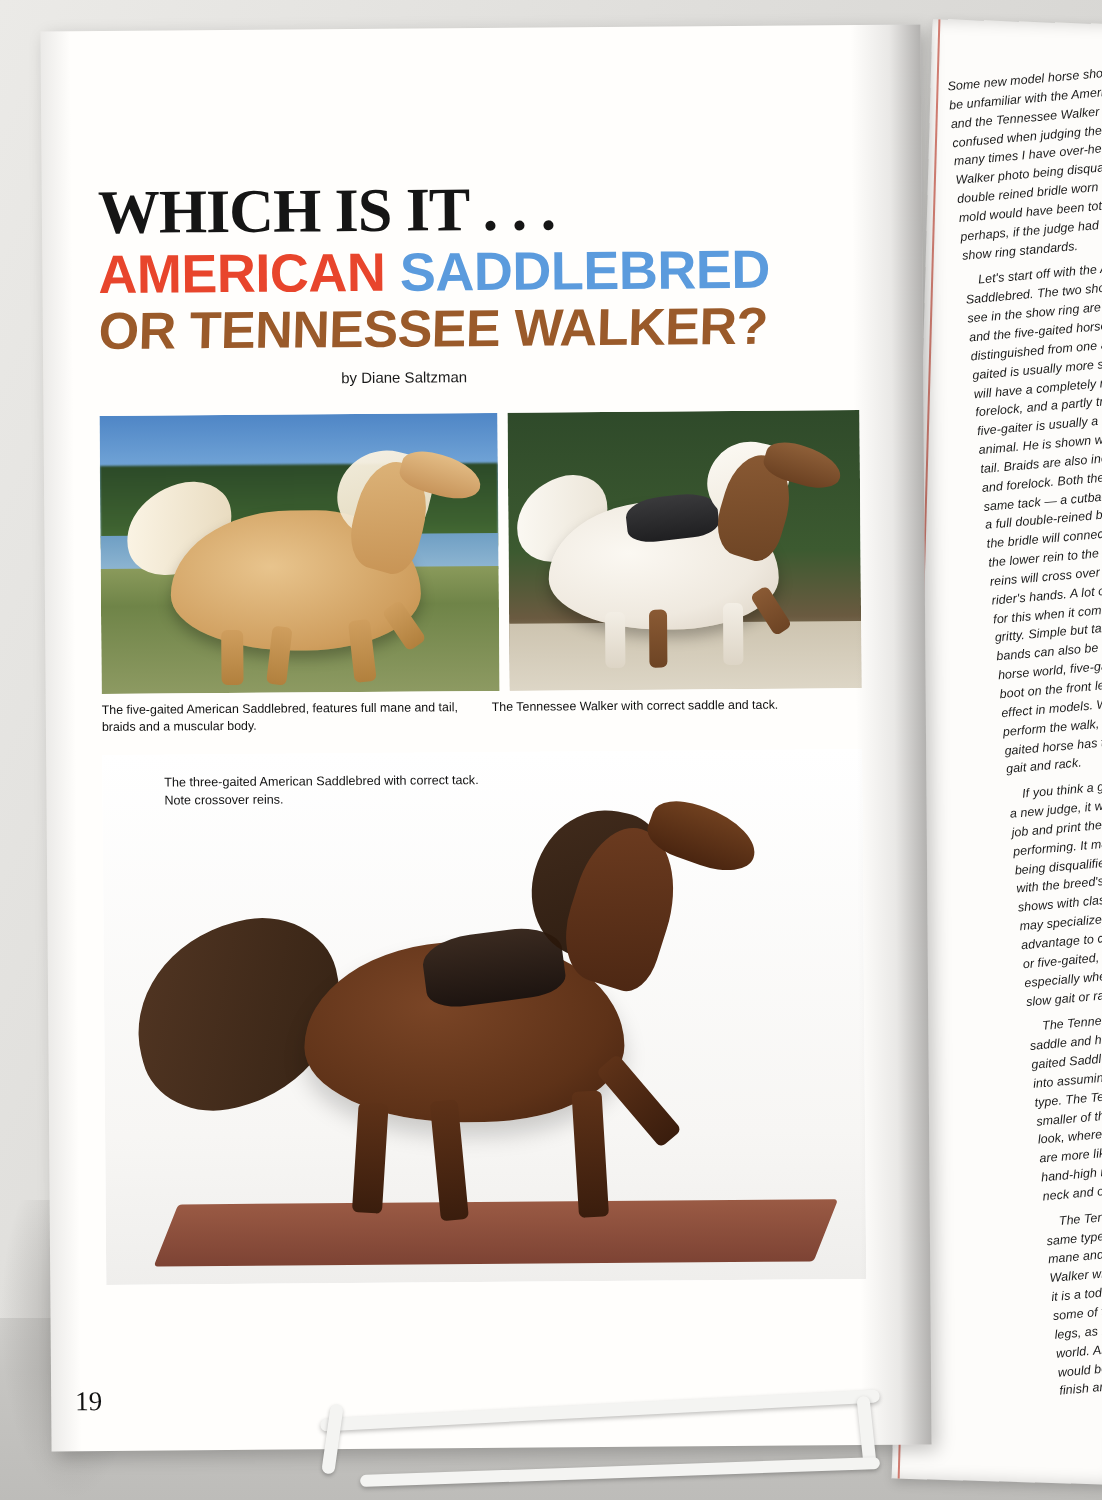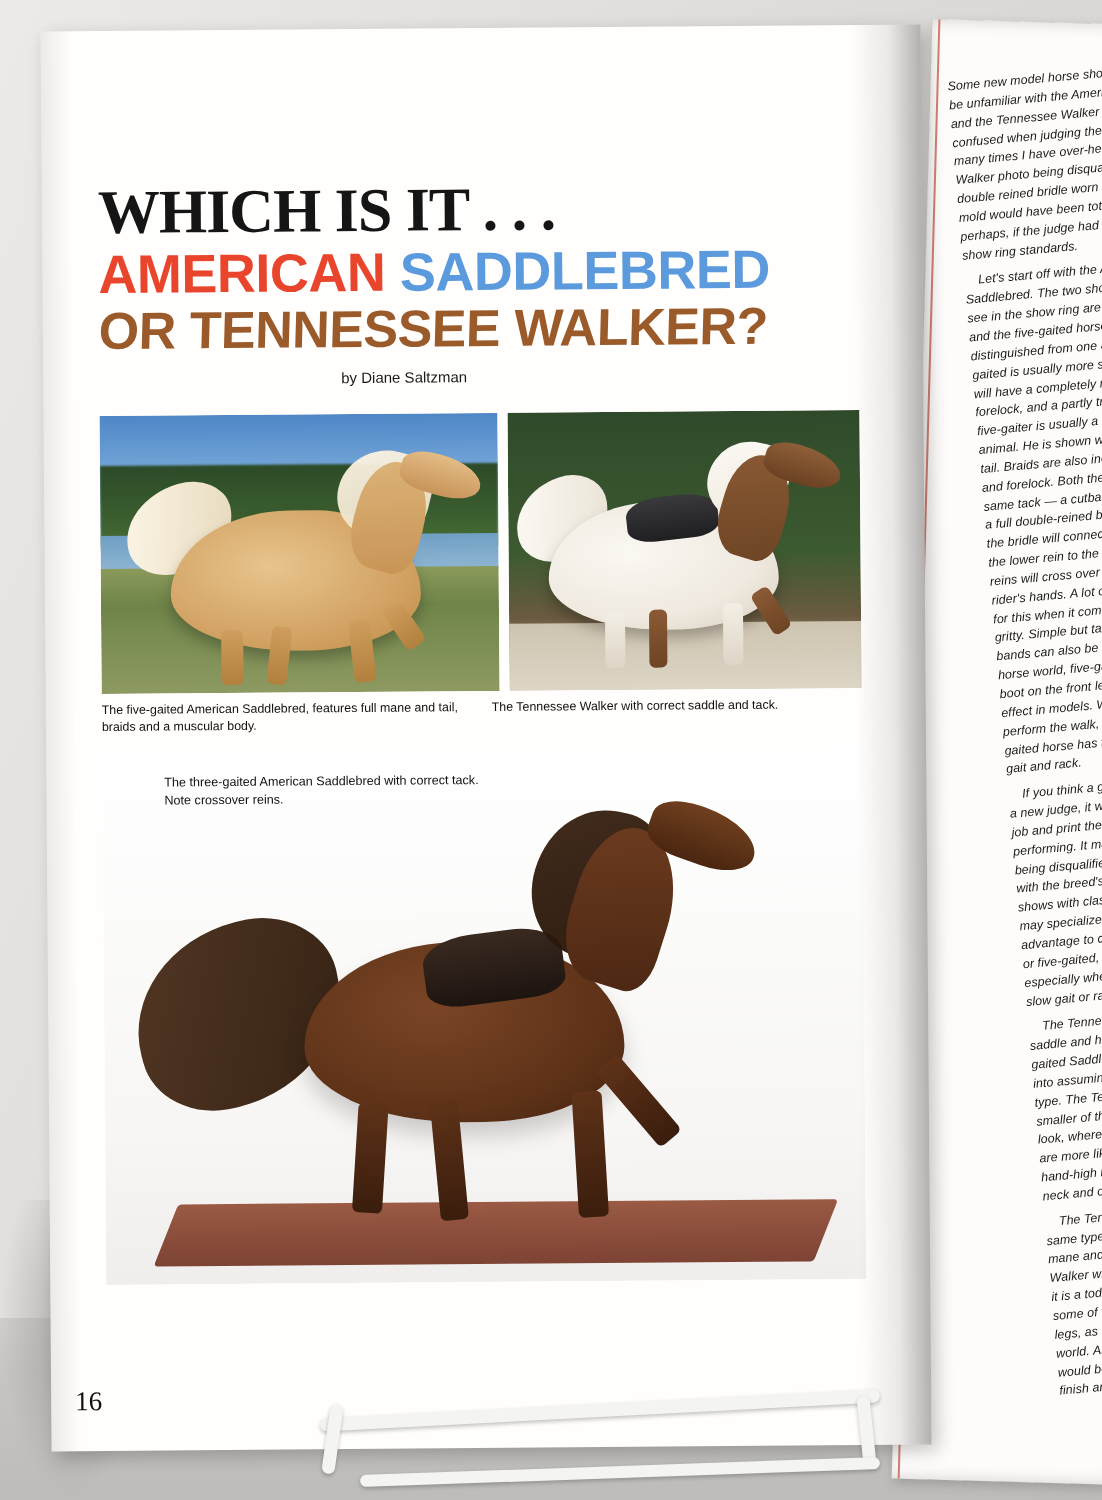--- a/index.html
+++ b/index.html
@@ -362,21 +362,21 @@
           <div class="leg" style="left:330px;top:348px;width:28px;height:120px;background:linear-gradient(180deg,#5e3218,#3a1d0d);transform:rotate(-5deg);"></div>
           <div class="leg" style="left:470px;top:340px;width:30px;height:126px;background:linear-gradient(180deg,#5e3218,#3a1d0d);transform:rotate(-3deg);"></div>
           <div class="leg" style="left:520px;top:300px;width:28px;height:100px;background:linear-gradient(180deg,#5e3218,#3a1d0d);transform:rotate(-40deg);"></div>
           <div class="bay-saddle"></div>
           <div class="bay-mane"></div>
           <div class="bay-neck"></div>
           <div class="bay-head"></div>
         </div>
 
       </div>
-      <div class="folio">16</div>
+      <div class="folio">19</div>
     </div>
   </div>
 
   <div class="stand">
     <div class="bar" style="left:20px; top:24px; width:560px; height:13px; transform: rotate(-3deg);"></div>
     <div class="bar" style="left:26px; top:24px; width:13px; height:70px; transform: rotate(8deg);"></div>
     <div class="bar" style="left:560px; top:16px; width:13px; height:70px; transform: rotate(-6deg);"></div>
     <div class="bar" style="left:60px; top:86px; width:520px; height:12px; transform: rotate(-2deg);"></div>
   </div>
 </div>

